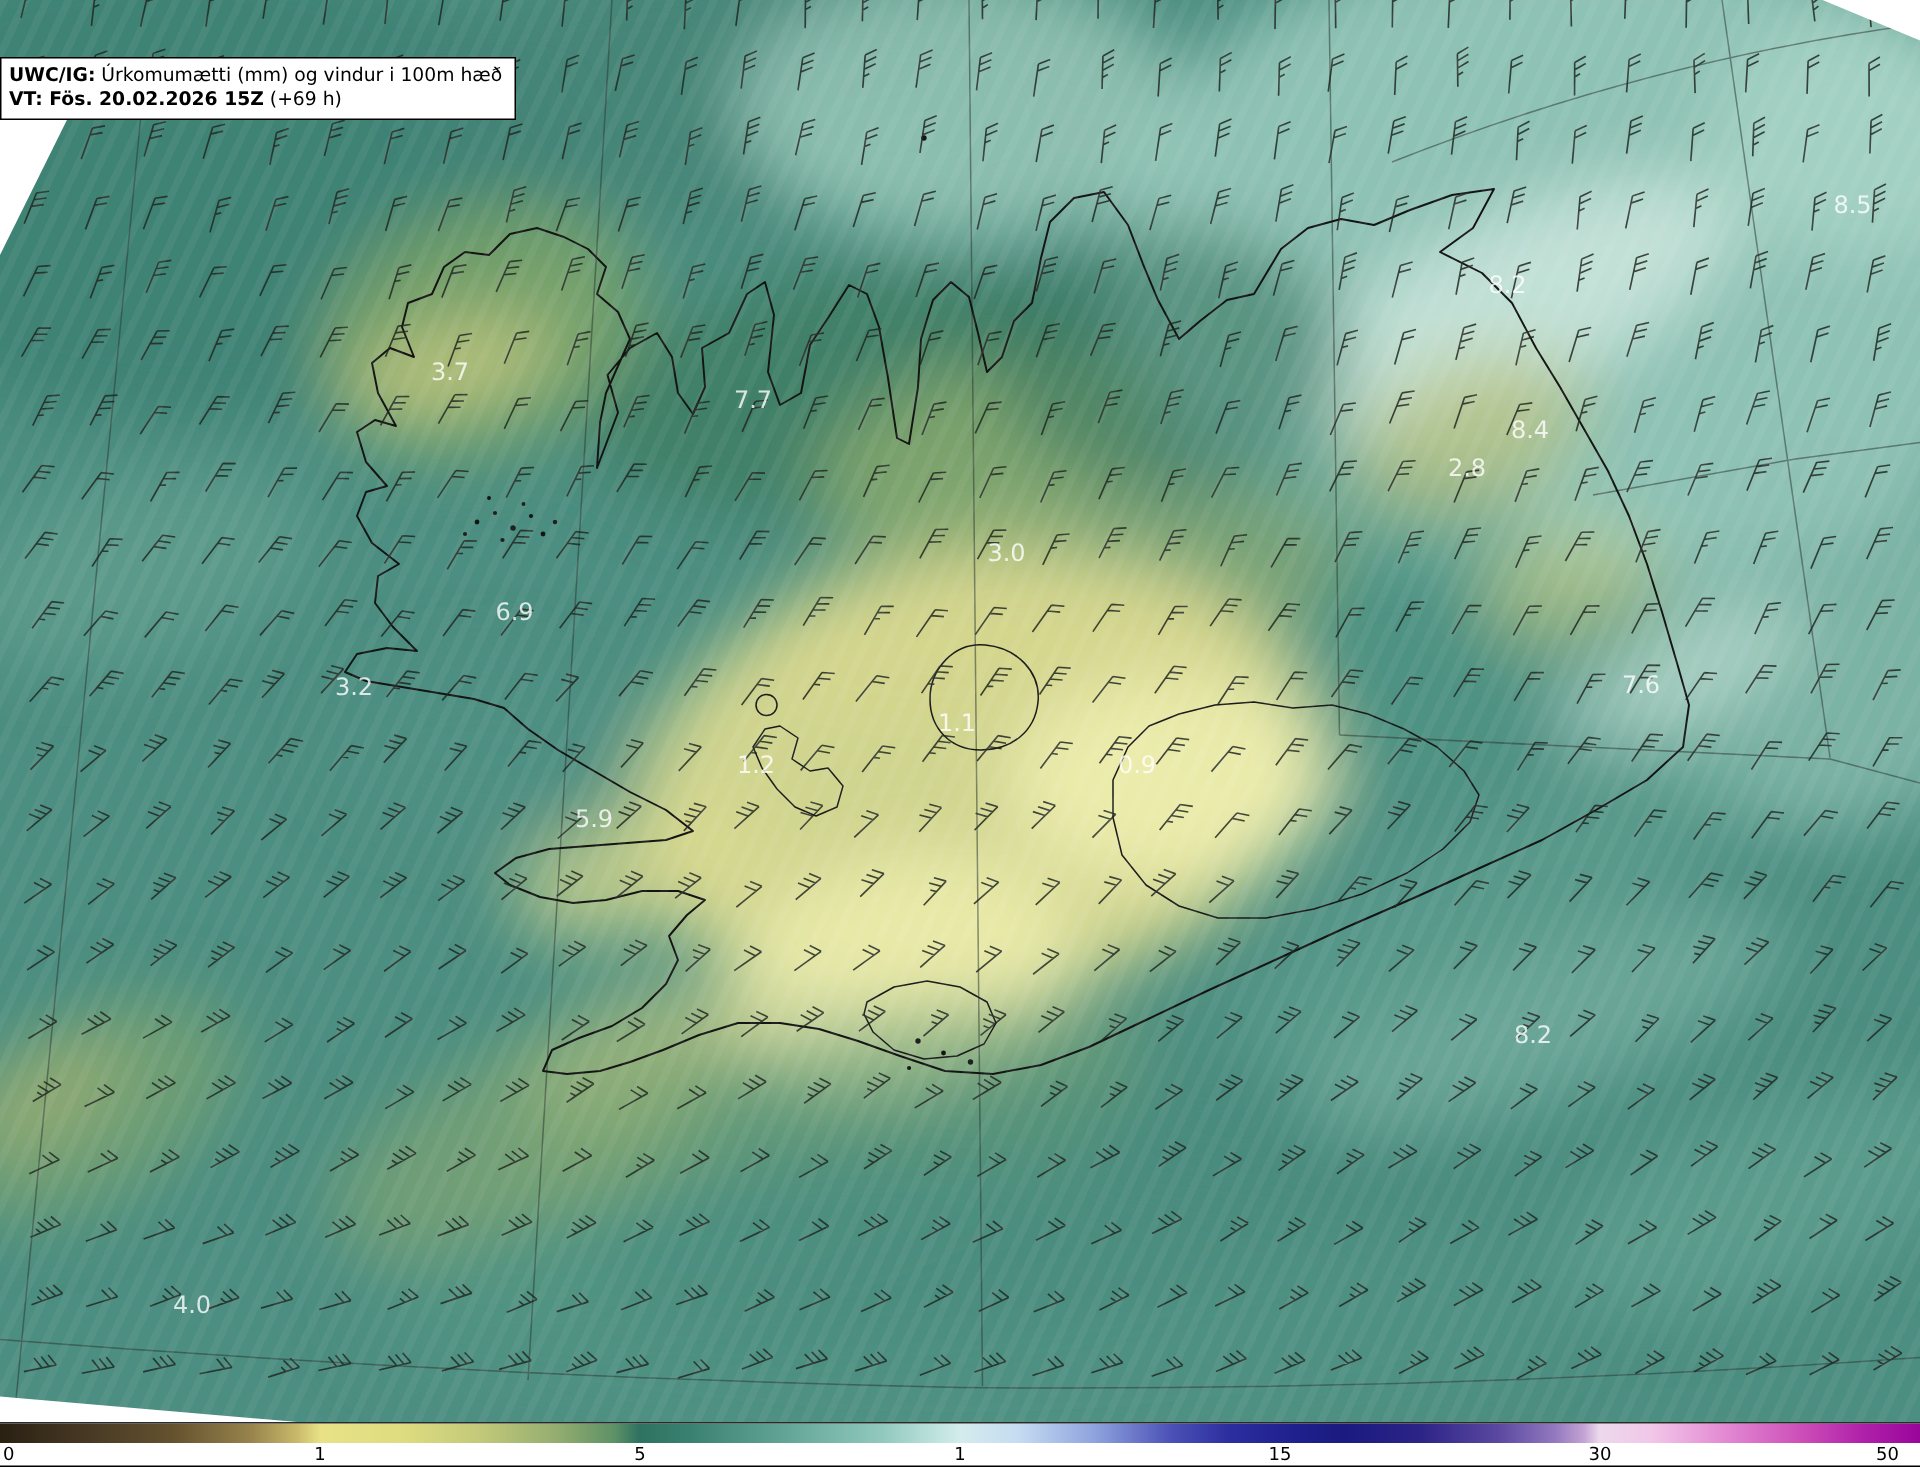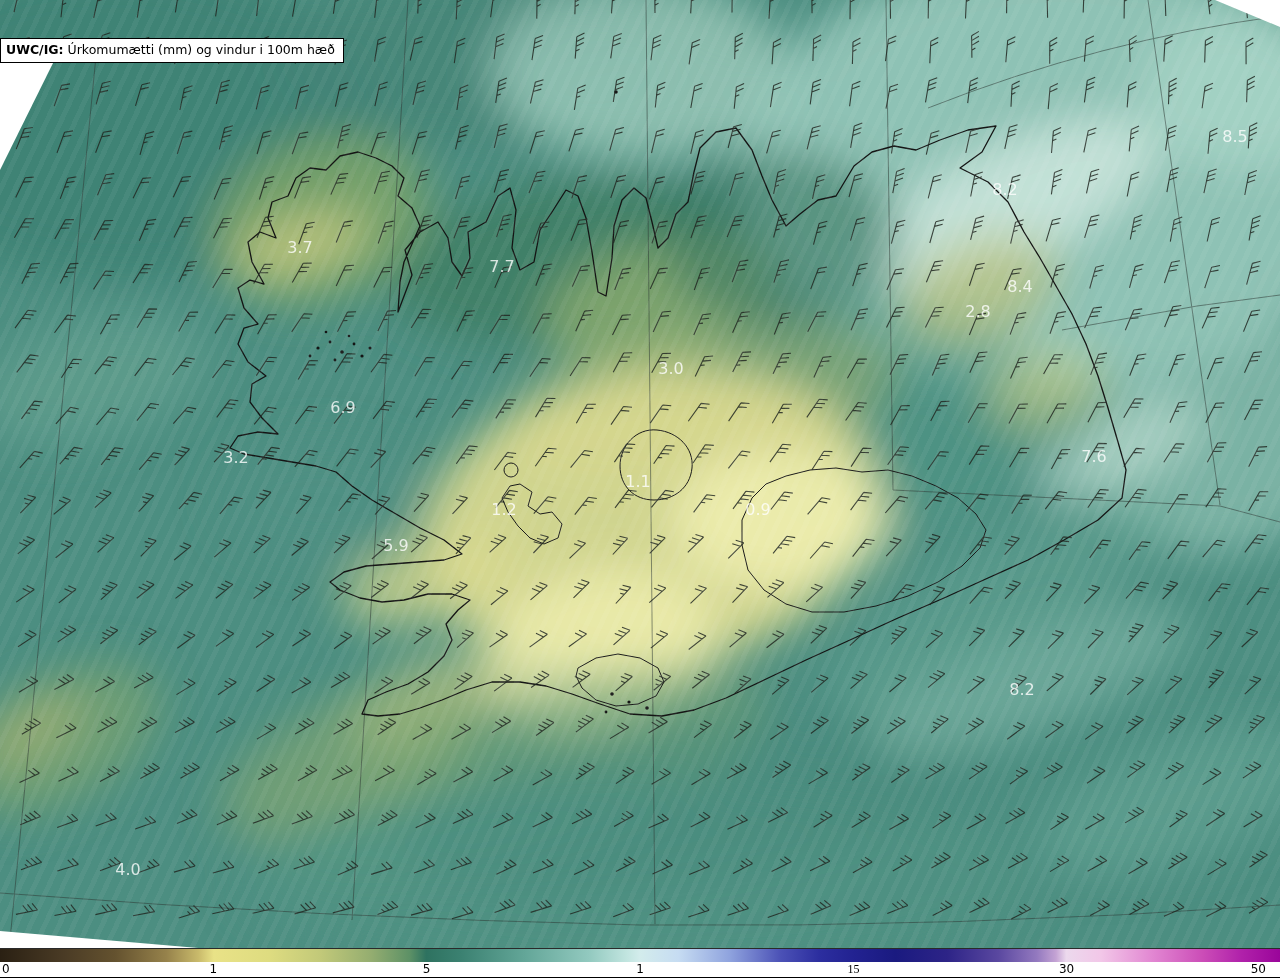--- a/index.html
+++ b/index.html
@@ -154,28 +154,29 @@
         <text x="396" y="551" class="vlabel">5.9</text>
         <text x="1022" y="695" class="vlabel">8.2</text>
         <text x="128" y="875" class="vlabel">4.0</text>
       </g>
   </svg>
 
   <div class="streaks"></div>
 
   <div class="titlebox">
     <div><b>UWC/IG:</b><span> Úrkomumætti (mm) og vindur i 100m hæð</span></div>
+    <div><b>VT: Fös. 20.02.2026 15Z</b><span> (+69 h)</span></div>
   </div>
 
   <div class="colorbar-wrap">
     <div class="cb-bar" id="cbar" style="background: linear-gradient(to right, rgb(42, 32, 19) 0%, rgb(74, 59, 37) 5%, rgb(100, 82, 47) 9%, rgb(150, 130, 75) 13%, rgb(201, 186, 107) 15.5%, rgb(233, 226, 135) 16.7%, rgb(222, 220, 128) 21%, rgb(194, 201, 121) 25%, rgb(148, 173, 112) 29%, rgb(93, 145, 102) 32%, rgb(46, 114, 96) 33.3%, rgb(59, 129, 113) 36%, rgb(99, 166, 152) 41%, rgb(146, 201, 191) 46%, rgb(194, 229, 224) 49%, rgb(211, 236, 236) 50%, rgb(198, 220, 242) 53%, rgb(143, 163, 222) 57%, rgb(75, 81, 182) 61%, rgb(44, 46, 159) 64%, rgb(34, 34, 145) 66.7%, rgb(26, 26, 128) 70%, rgb(45, 36, 135) 74%, rgb(90, 72, 160) 78%, rgb(147, 121, 191) 81%, rgb(196, 163, 212) 82.5%, rgb(236, 217, 237) 83.3%, rgb(242, 199, 232) 86%, rgb(226, 135, 210) 90%, rgb(203, 76, 183) 94%, rgb(176, 33, 170) 97%, rgb(154, 5, 154) 100%);"></div>
     <div class="cb-labels" id="cticks">
         <span class="cb-tick" style="left: 2px;">0</span>
         <span class="cb-tick" style="left: 16.67%; transform: translateX(-50%);">1</span>
         <span class="cb-tick" style="left: 33.33%; transform: translateX(-50%);">5</span>
         <span class="cb-tick" style="left: 50%; transform: translateX(-50%);">1</span>
-        <span class="cb-tick" style="left: 66.67%; transform: translateX(-50%); font-family: Liberation Serif, serif;">15</span>
+        <span class="cb-tick" style="left: 66.67%; transform: translateX(-50%);">15</span>
         <span class="cb-tick" style="left: 83.33%; transform: translateX(-50%); text-align: center;">30</span>
         <span class="cb-tick" style="right: 14px;">50</span>
       </div>
   </div>
 
 </div>
 
 </body></html>

